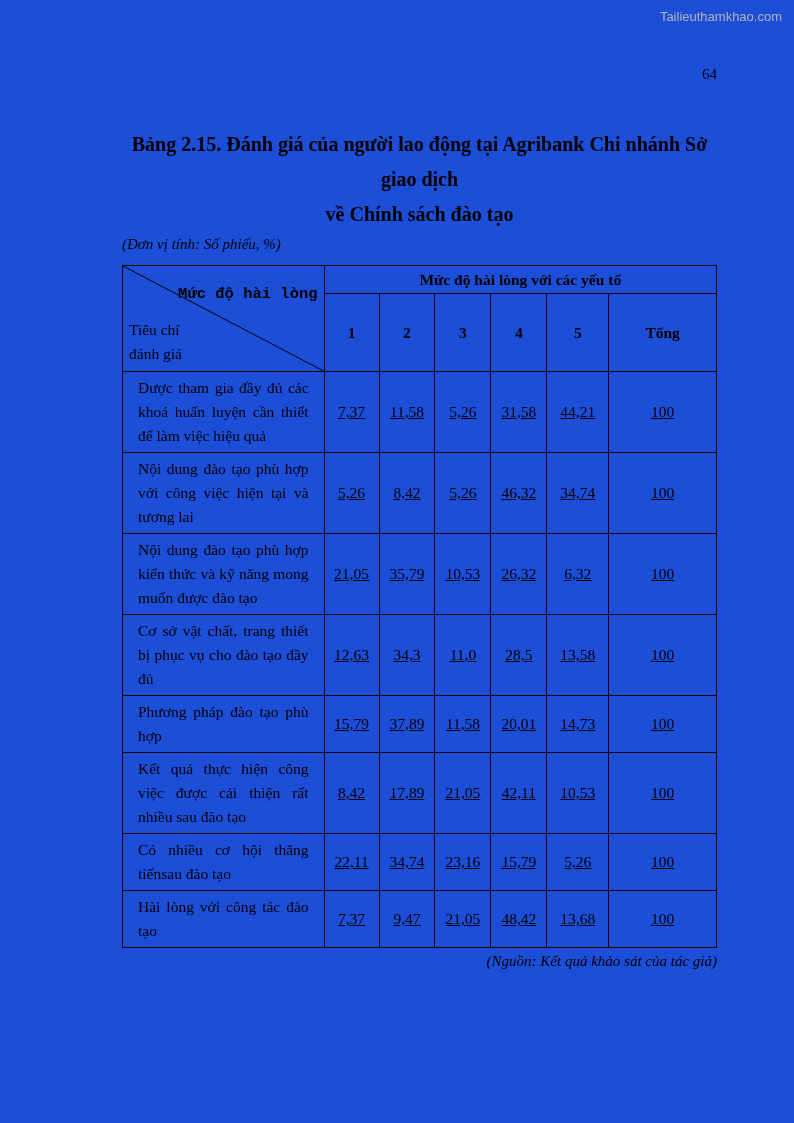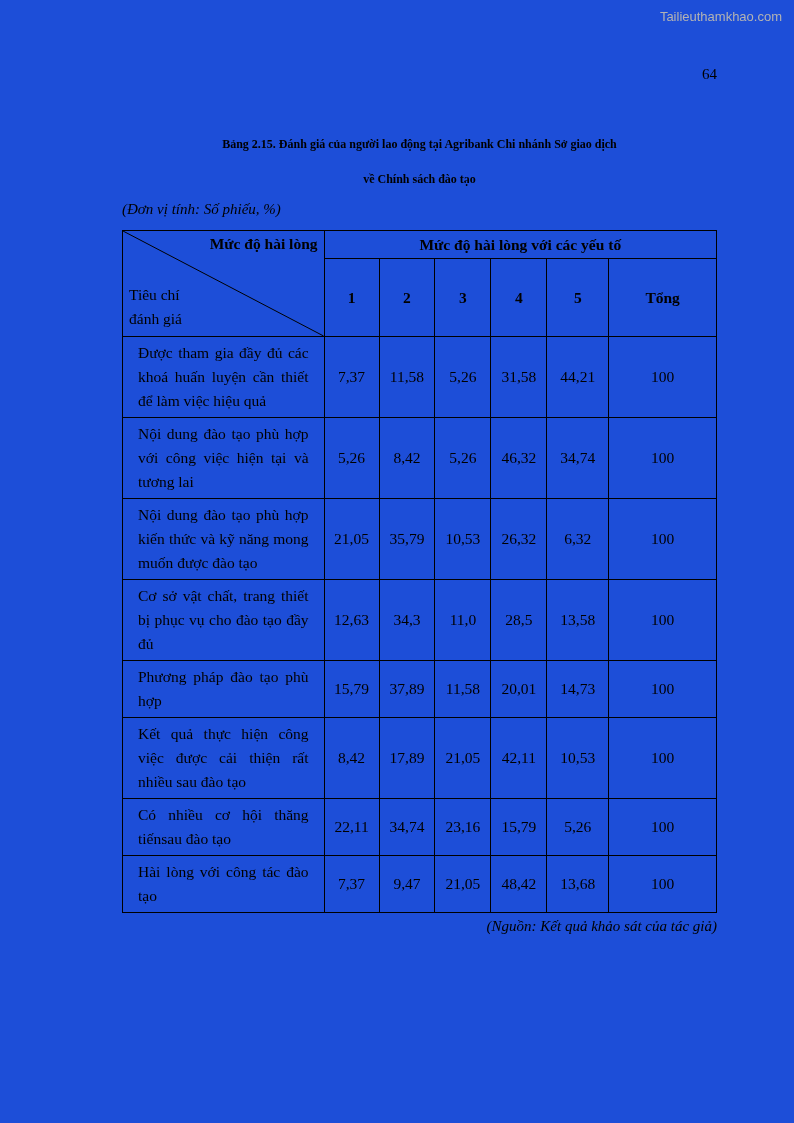--- a/index.html
+++ b/index.html
@@ -30,21 +30,21 @@
   }
   .page-number {
     margin-top: 66px;
     text-align: right;
     font-size: 15px;
   }
   .doc-title {
     margin-top: 44px;
     text-align: center;
     font-weight: bold;
-    font-size: 12px;
+    font-size: 20px;
     line-height: 35px;
   }
   .unit-note {
     margin-top: 4px;
     text-align: left;
     font-style: italic;
     font-size: 15px;
   }
   table.data-table {
     margin-top: 12px;
@@ -72,39 +72,41 @@
     padding: 0;
   }
   .diag-line {
     position: absolute;
     left: 0; top: 0;
     width: 100%; height: 100%;
     display: block;
   }
   .diag-top {
     position: absolute;
-    top: 4px; right: 6px;
+    top: 19px; right: 6px;
     font-weight: bold;
     white-space: nowrap;
+    font-family: Liberation Mono, monospace;
   }
   .diag-bottom {
     position: absolute;
     bottom: 5px; left: 6px;
     font-weight: normal;
     text-align: left;
     line-height: 1.55;
   }
   .criteria-cell {
     padding: 4px 15px;
     text-align: justify;
     line-height: 1.55;
   }
   .value-cell {
     text-align: center;
     padding: 12px 2px;
+    text-decoration: underline;
   }
   .source-note {
     margin-top: 5px;
     text-align: right;
     font-style: italic;
     font-size: 15px;
   }
 </style>
 </head>
 <body>

